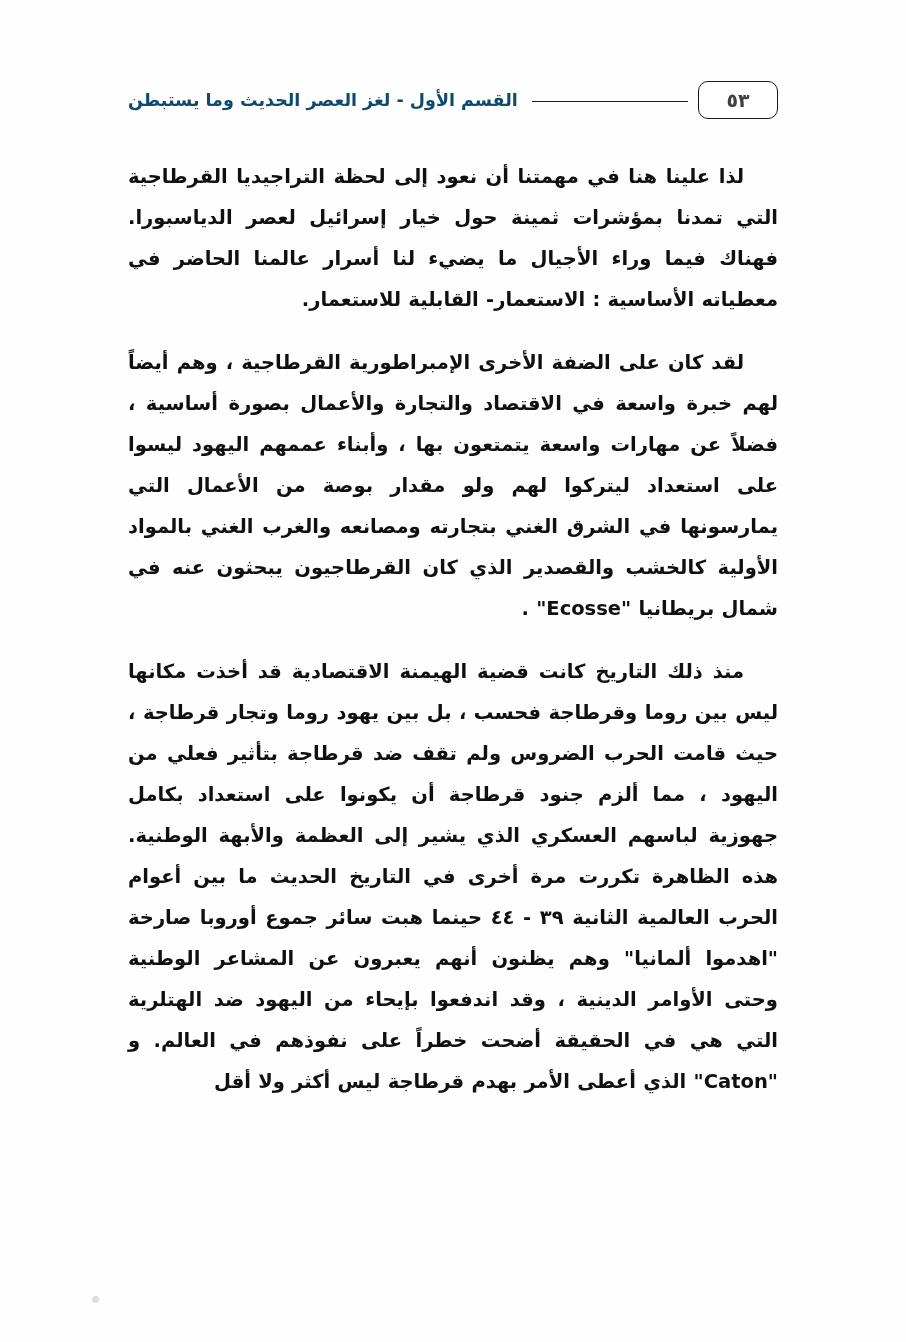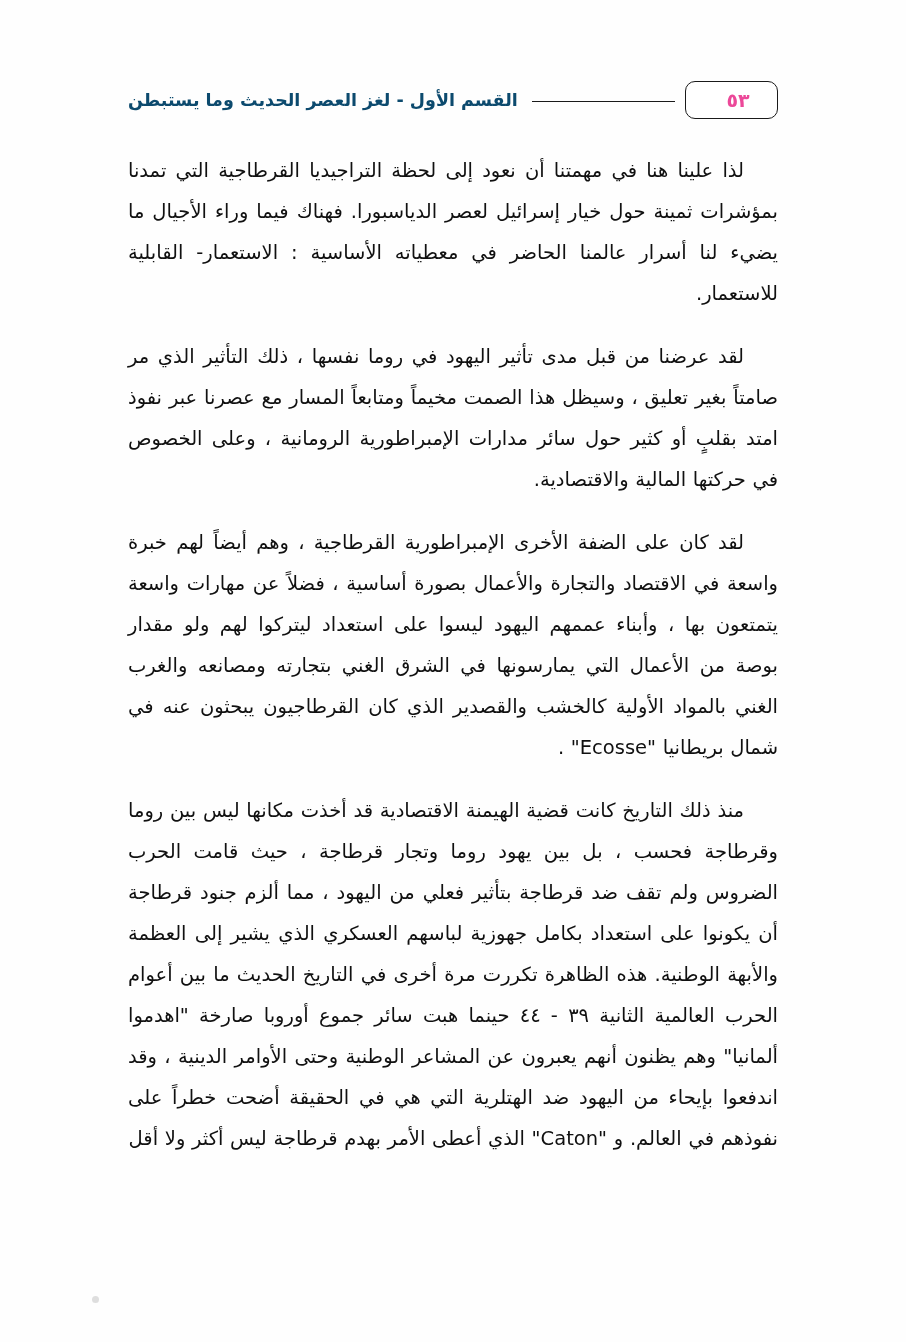--- a/index.html
+++ b/index.html
@@ -55,33 +55,33 @@
     width: 78px;
     height: 36px;
     border: 1.8px solid #1a1a1a;
     border-radius: 10px;
     display: flex;
     align-items: center;
     justify-content: center;
     font-size: 19px;
     font-weight: bold;
     background: #ffffff;
-    color: #ec4899;
-    padding-left: 13px;
+    color: #404040;
   }
 
   
   .content {
     position: absolute;
-    top: 150px;
+    top: 156px;
     left: 128px;
     right: 128px;
     direction: rtl;
     text-align: justify;
     text-justify: inter-word;
+    font-weight: bold;
   }
   .para {
     font-size: 19.5px;
     line-height: 41px;
     margin: 0 0 22px 0;
     text-indent: 34px;
     color: #101010;
     word-spacing: 0.5px;
   }
   .para:last-child {
@@ -104,19 +104,18 @@
 <div class="page">
 
   <div class="header">
     <div class="page-number-box">٥٣</div>
     <div class="header-rule"></div>
     <div class="header-title">القسم الأول - لغز العصر الحديث وما يستبطن</div>
   </div>
 
   <div class="content">
     <p class="para">لذا علينا هنا في مهمتنا أن نعود إلى لحظة التراجيديا القرطاجية التي تمدنا بمؤشرات ثمينة حول خيار إسرائيل لعصر الدياسبورا. فهناك فيما وراء الأجيال ما يضيء لنا أسرار عالمنا الحاضر في معطياته الأساسية : الاستعمار- القابلية للاستعمار.</p>
-    <p class="para">لقد عرضنا من قبل مدى تأثير اليهود في روما نفسها ، ذلك التأثير الذي مر صامتاً بغير تعليق ، وسيظل هذا الصمت مخيماً ومتابعاً المسار مع عصرنا عبر نفوذ امتد بقلبٍ أو كثير حول سائر مدارات الإمبراطورية الرومانية ، وعلى الخصوص في حركتها المالية والاقتصادية.</p>
     <p class="para">لقد كان على الضفة الأخرى الإمبراطورية القرطاجية ، وهم أيضاً لهم خبرة واسعة في الاقتصاد والتجارة والأعمال بصورة أساسية ، فضلاً عن مهارات واسعة يتمتعون بها ، وأبناء عممهم اليهود ليسوا على استعداد ليتركوا لهم ولو مقدار بوصة من الأعمال التي يمارسونها في الشرق الغني بتجارته ومصانعه والغرب الغني بالمواد الأولية كالخشب والقصدير الذي كان القرطاجيون يبحثون عنه في شمال بريطانيا "Ecosse" .</p>
     <p class="para">منذ ذلك التاريخ كانت قضية الهيمنة الاقتصادية قد أخذت مكانها ليس بين روما وقرطاجة فحسب ، بل بين يهود روما وتجار قرطاجة ، حيث قامت الحرب الضروس ولم تقف ضد قرطاجة بتأثير فعلي من اليهود ، مما ألزم جنود قرطاجة أن يكونوا على استعداد بكامل جهوزية لباسهم العسكري الذي يشير إلى العظمة والأبهة الوطنية. هذه الظاهرة تكررت مرة أخرى في التاريخ الحديث ما بين أعوام الحرب العالمية الثانية ٣٩ - ٤٤ حينما هبت سائر جموع أوروبا صارخة "اهدموا ألمانيا" وهم يظنون أنهم يعبرون عن المشاعر الوطنية وحتى الأوامر الدينية ، وقد اندفعوا بإيحاء من اليهود ضد الهتلرية التي هي في الحقيقة أضحت خطراً على نفوذهم في العالم. و "Caton" الذي أعطى الأمر بهدم قرطاجة ليس أكثر ولا أقل</p>
   </div>
 
   <div class="smudge"></div>
 </div>
 
 </body></html>

